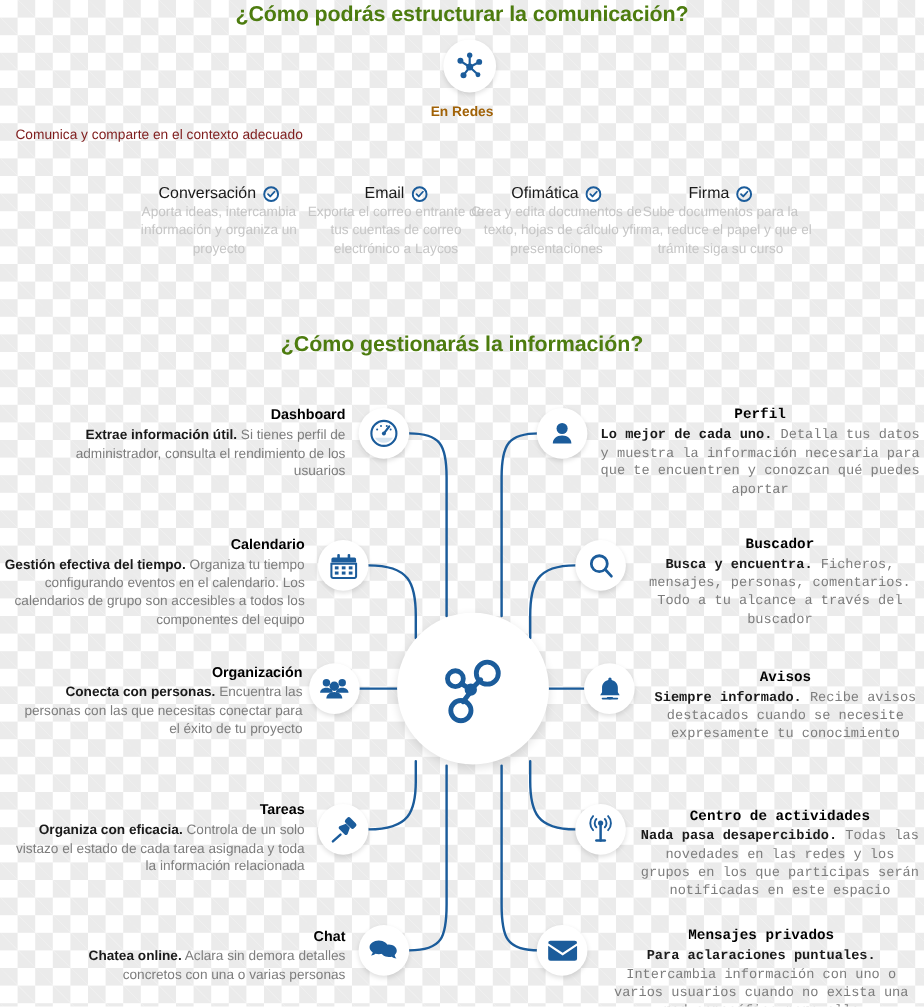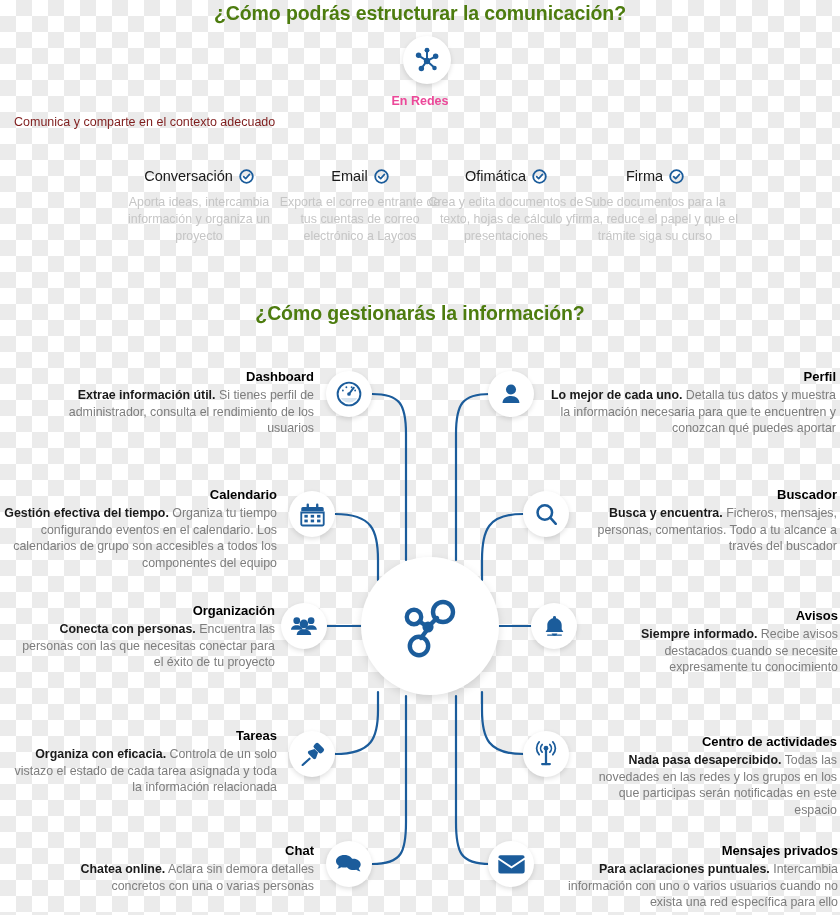--- a/index.html
+++ b/index.html
@@ -43,36 +43,36 @@
     position: absolute;
     left: 403px; top: 36px;
     width: 48px; height: 48px;
     border-radius: 50%;
     background: #fff;
     box-shadow: 0 2px 5px rgba(0,0,0,.13);
     display: flex; align-items: center; justify-content: center;
   }
   .hub-top-label {
     position: absolute; top: 94px; left: 0; width: 100%;
-    text-align: center; color: #ec4899; font-weight: bold; font-size: 12.5px;
+    text-align: center; color: #a16207; font-weight: bold; font-size: 12.5px;
   }
   .hub-top-sub {
     position: absolute; top: 115px; left: 14px; width: 100%;
     color: #7f1d1d; font-size: 12.5px;
   }
 
   
   .comm-col { position: absolute; top: 168px; width: 170px; text-align: center; }
   .comm-head {
     font-size: 14.5px; color: #1a1a1a; font-weight: normal;
     display: flex; align-items: center; justify-content: center; gap: 6px;
     white-space: nowrap;
   }
   .comm-body {
-    margin-top: 10px;
+    margin-top: 0;
     font-size: 12.4px; line-height: 1.38; color: #c6c6c6;
   }
   .check-icon { display: inline-flex; width: 15px; height: 15px; flex: 0 0 15px; }
 
   
   .hub-center {
     position: absolute;
     left: 361px; top: 557px;
     width: 138px; height: 138px;
     border-radius: 50%;
@@ -88,21 +88,21 @@
     width: 46px; height: 46px;
     border-radius: 50%;
     background: #fff;
     box-shadow: 0 2px 5px rgba(0,0,0,.13);
     display: flex; align-items: center; justify-content: center;
     z-index: 3;
   }
 
   
   .node-text { position: absolute; z-index: 2; }
-  .node-text.right { text-align: right; }
+  .node-text.right { text-align: center; font-family: Liberation Mono, monospace; }
   .node-text.left  { text-align: right; }
   .node-title {
     color: #000000; font-weight: bold; font-size: 13px; line-height: 1.25;
     margin-bottom: 2px;
   }
   .node-desc {
     font-size: 12.4px; line-height: 1.33; color: #7d7d7d;
   }
   .node-desc b { color: #1a1a1a; font-weight: bold; }
 

